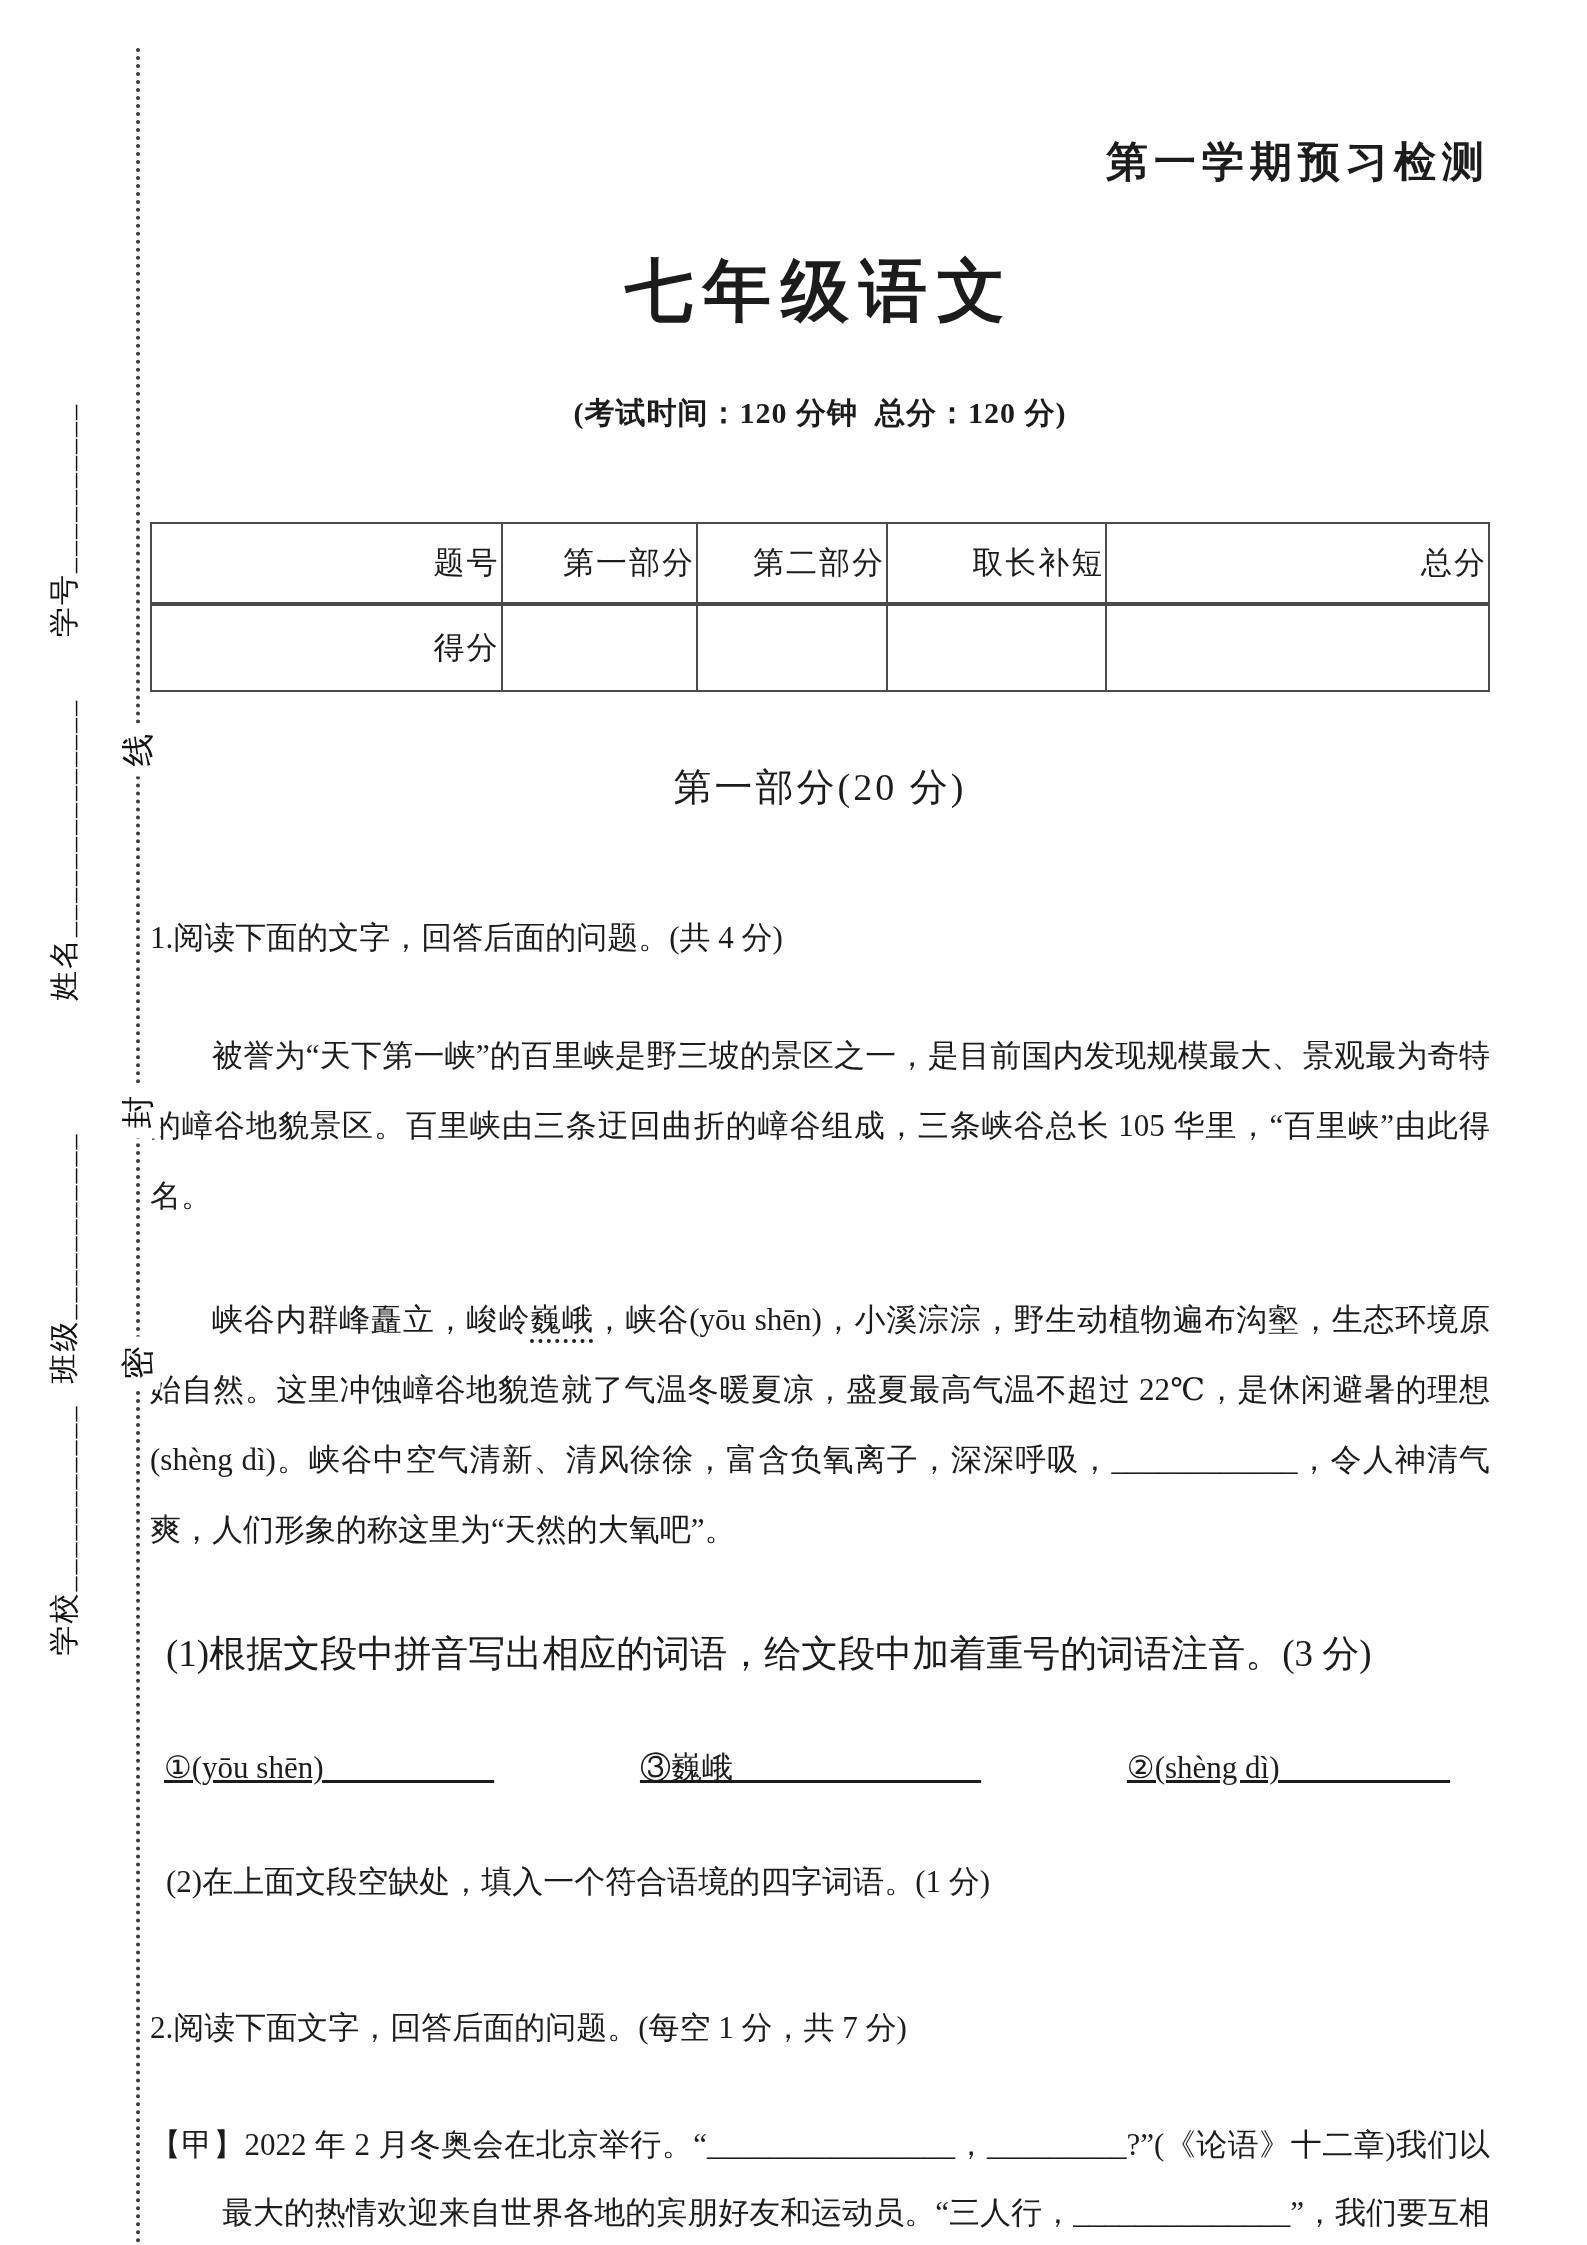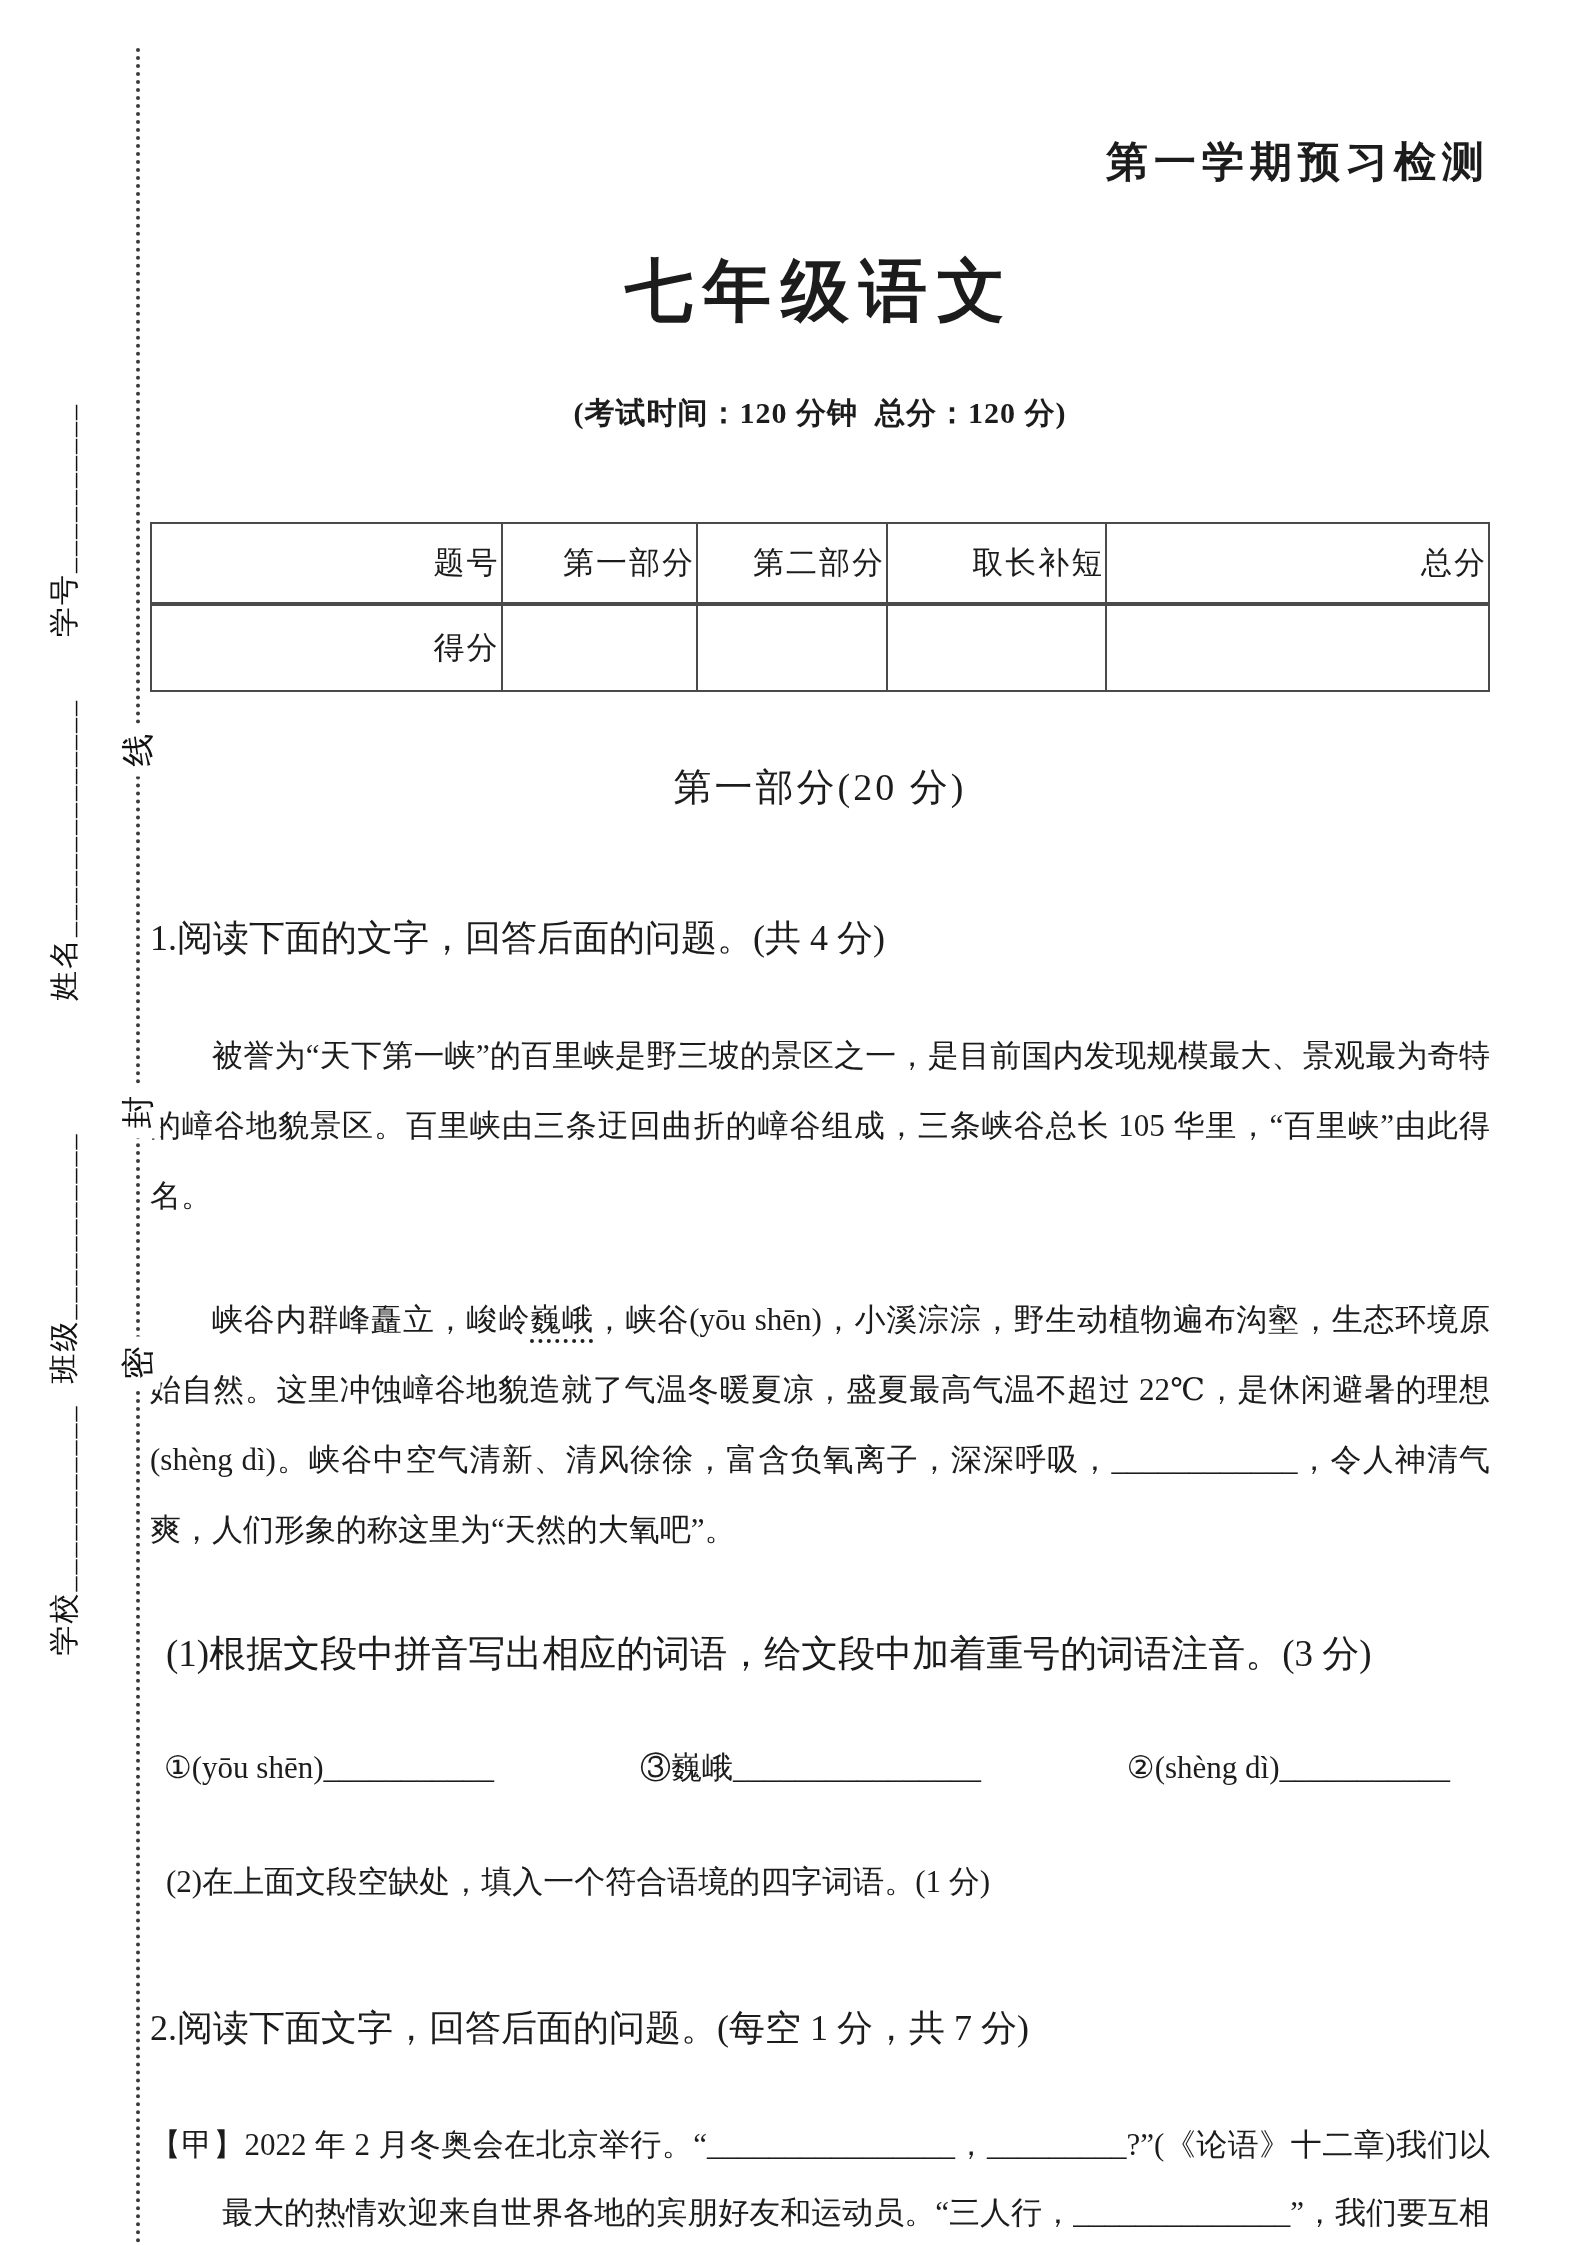--- a/index.html
+++ b/index.html
@@ -58,38 +58,39 @@
     font-size:31px;letter-spacing:2px;
   }
   table.score tr.head td{height:76px;border-bottom-width:4px;}
   table.score tr.body td{height:82px;padding-left:40px;}
 
   .section-heading{
     margin-top:16px;text-align:center;
     font-size:38px;letter-spacing:3px;
   }
 
-  .stem{font-size:36px;line-height:58px;margin-top:14px;}
+  .stem{font-size:31px;line-height:58px;margin-top:14px;}
   .q-number{margin-top:24px;}
   .para{
     font-size:31px;line-height:70px;text-align:justify;
     text-indent:2em;
   }
   .para-tag{
     font-size:31px;line-height:68px;text-align:justify;
     padding-left:72px;text-indent:-72px;margin-top:0;
   }
   .emph{
     text-decoration:underline dotted 4px #222;
     text-underline-offset:9px;
   }
   .blank-row{
     display:flex;justify-content:space-between;
     font-size:31px;line-height:58px;
     padding:0 40px 0 14px;
+    text-decoration:underline;
   }
   .sub{font-size:37px;line-height:62px;margin-top:4px;padding-left:16px;}
   .sub-tight{font-size:31px;line-height:62px;padding-left:16px;}
 </style>
 </head>
 <body>
 
 <div class="seal-line"></div>
 
 <div class="v-label" style="top:520px;">学号__________</div>

